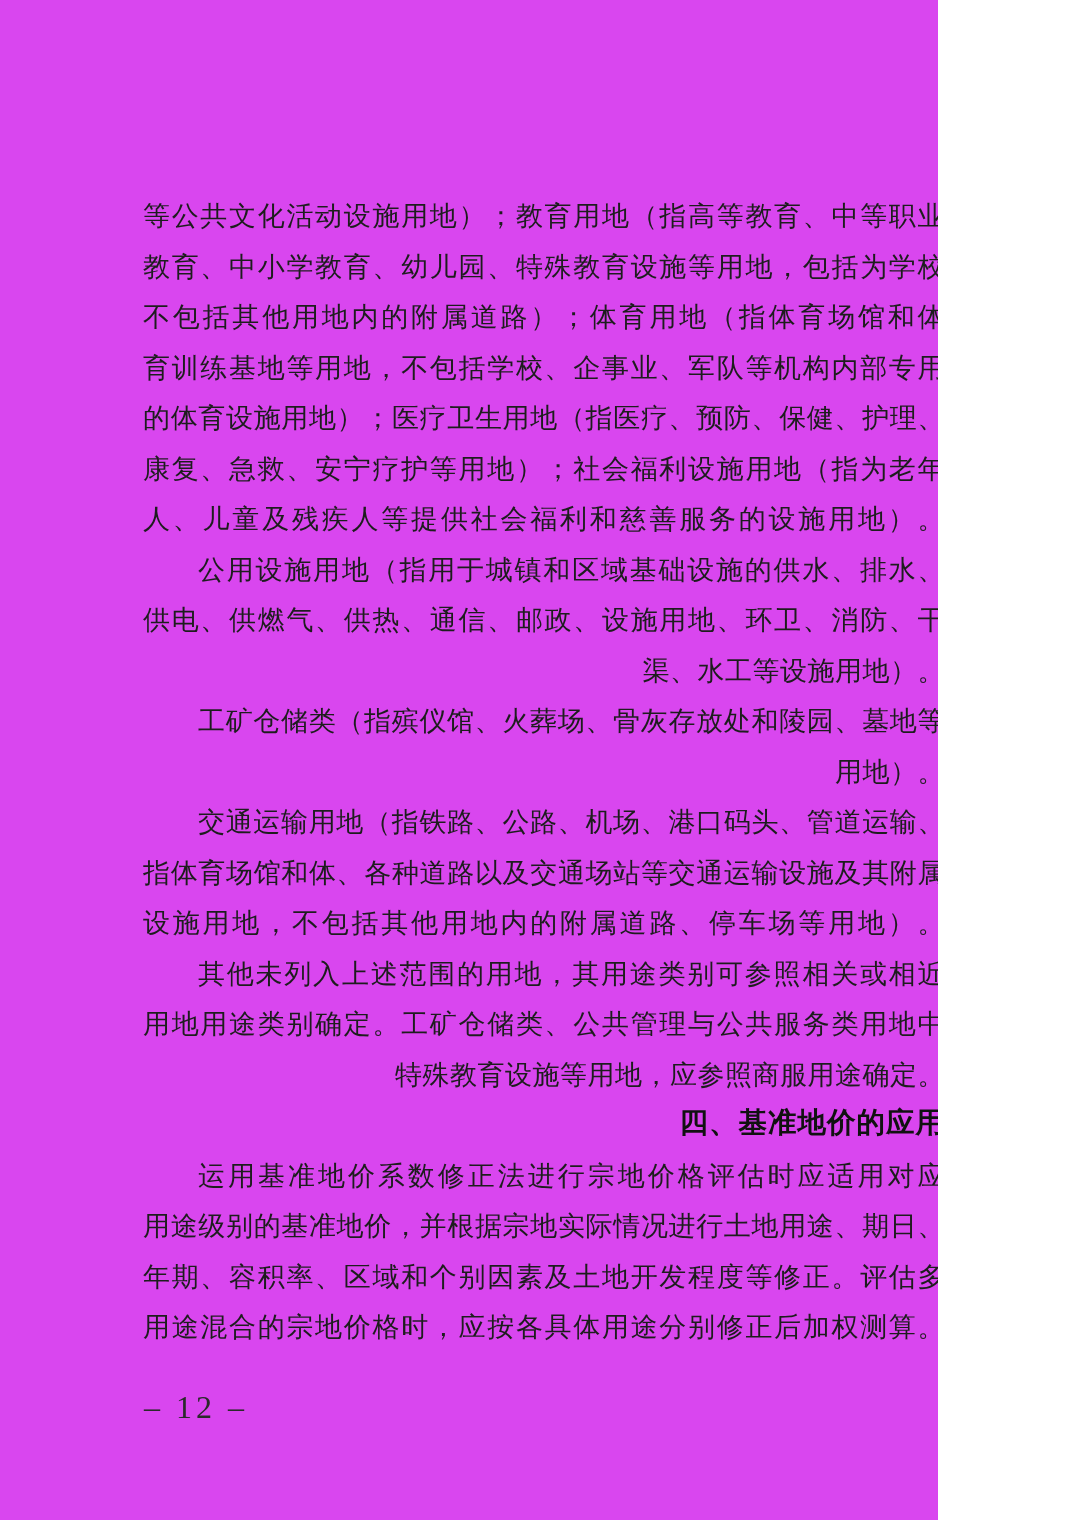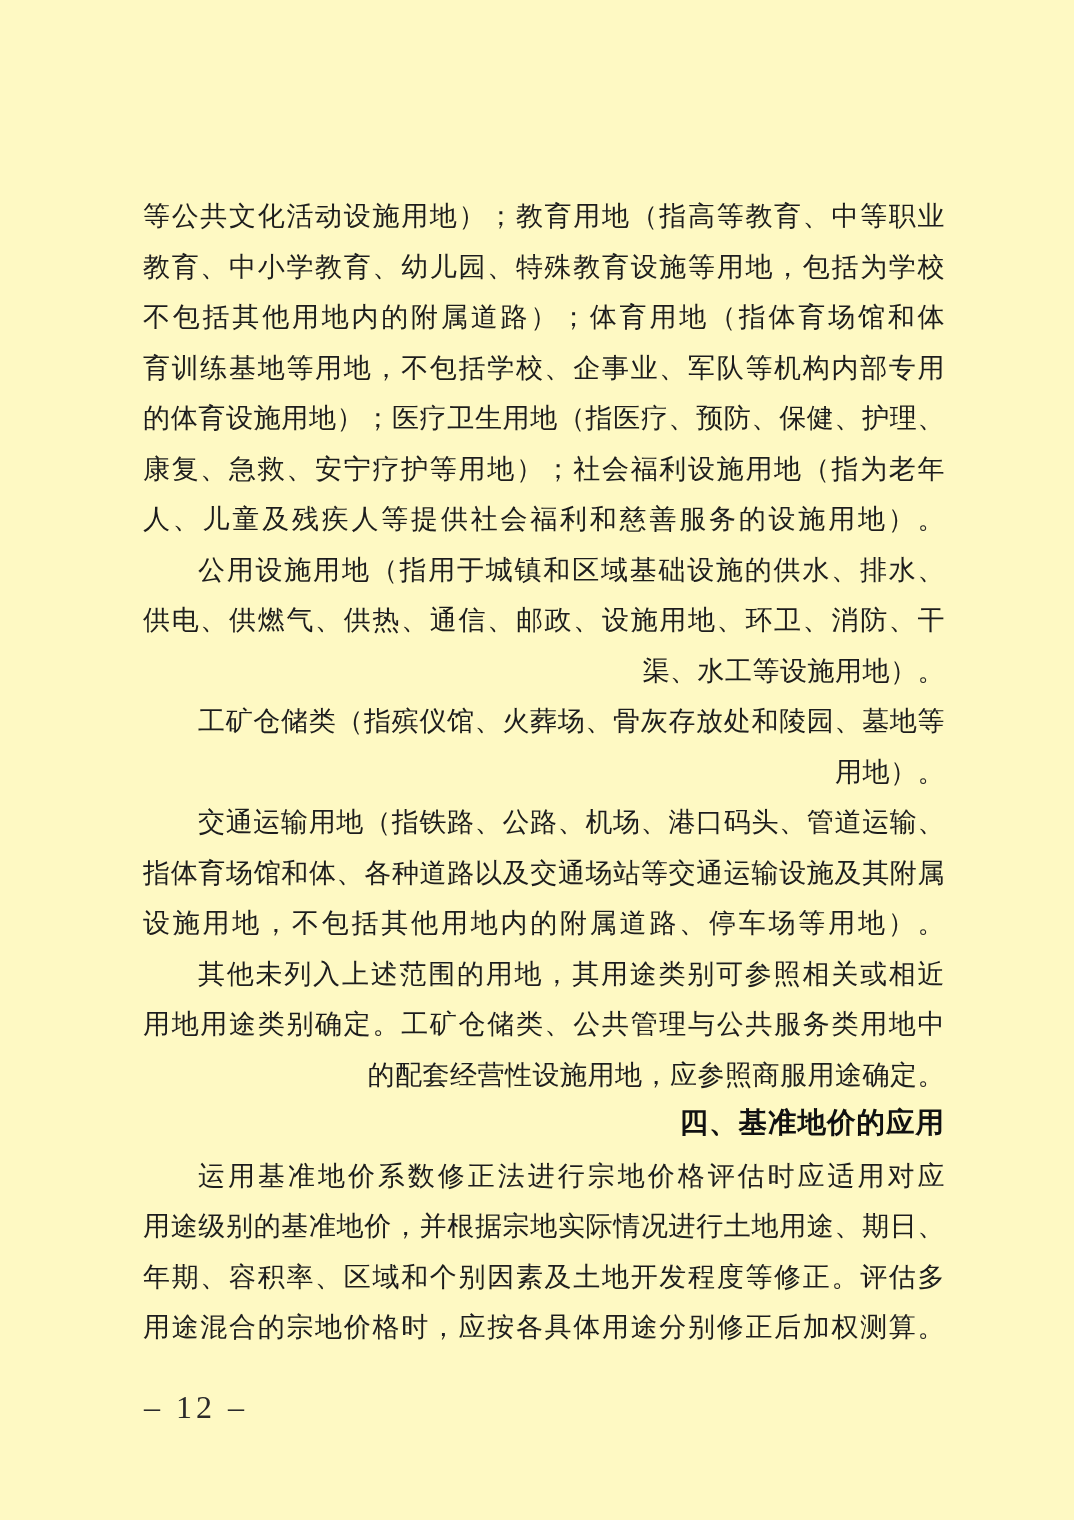--- a/index.html
+++ b/index.html
@@ -2,23 +2,23 @@
 <html><head>
 <meta charset="utf-8">
 <style>
   html, body {
     margin: 0;
     padding: 0;
     background: #ffffff;
   }
   .page {
     position: relative;
-    width: 1074px;
+    width: 938px;
     height: 1520px;
-    background: #fef9c3;
+    background: #d946ef;
     overflow: hidden;
     font-family: "Liberation Serif", "DejaVu Serif", serif;
   }
   .text-block {
     position: absolute;
     left: 143px;
     top: 191px;
     width: 802px;
     color: #1d1d1d;
   }
@@ -69,21 +69,21 @@
       <div class="line i j">公用设施用地（指用于城镇和区域基础设施的供水、排水、</div>
       <div class="line j">供电、供燃气、供热、通信、邮政、设施用地、环卫、消防、干</div>
       <div class="line">渠、水工等设施用地）。</div>
       <div class="line i j">工矿仓储类（指殡仪馆、火葬场、骨灰存放处和陵园、墓地等</div>
       <div class="line">用地）。</div>
       <div class="line i j">交通运输用地（指铁路、公路、机场、港口码头、管道运输、</div>
       <div class="line j">指体育场馆和体、各种道路以及交通场站等交通运输设施及其附属</div>
       <div class="line j">设施用地，不包括其他用地内的附属道路、停车场等用地）。</div>
       <div class="line i j">其他未列入上述范围的用地，其用途类别可参照相关或相近</div>
       <div class="line j">用地用途类别确定。工矿仓储类、公共管理与公共服务类用地中</div>
-      <div class="line">的配套经营性设施用地，应参照商服用途确定。</div>
+      <div class="line">特殊教育设施等用地，应参照商服用途确定。</div>
       <div class="line i b">四、基准地价的应用</div>
       <div class="line i j">运用基准地价系数修正法进行宗地价格评估时应适用对应</div>
       <div class="line j">用途级别的基准地价，并根据宗地实际情况进行土地用途、期日、</div>
       <div class="line j">年期、容积率、区域和个别因素及土地开发程度等修正。评估多</div>
       <div class="line j">用途混合的宗地价格时，应按各具体用途分别修正后加权测算。</div>
     </div>
   <div class="footer">– 12 –</div>
 </div>
 
 </body></html>

